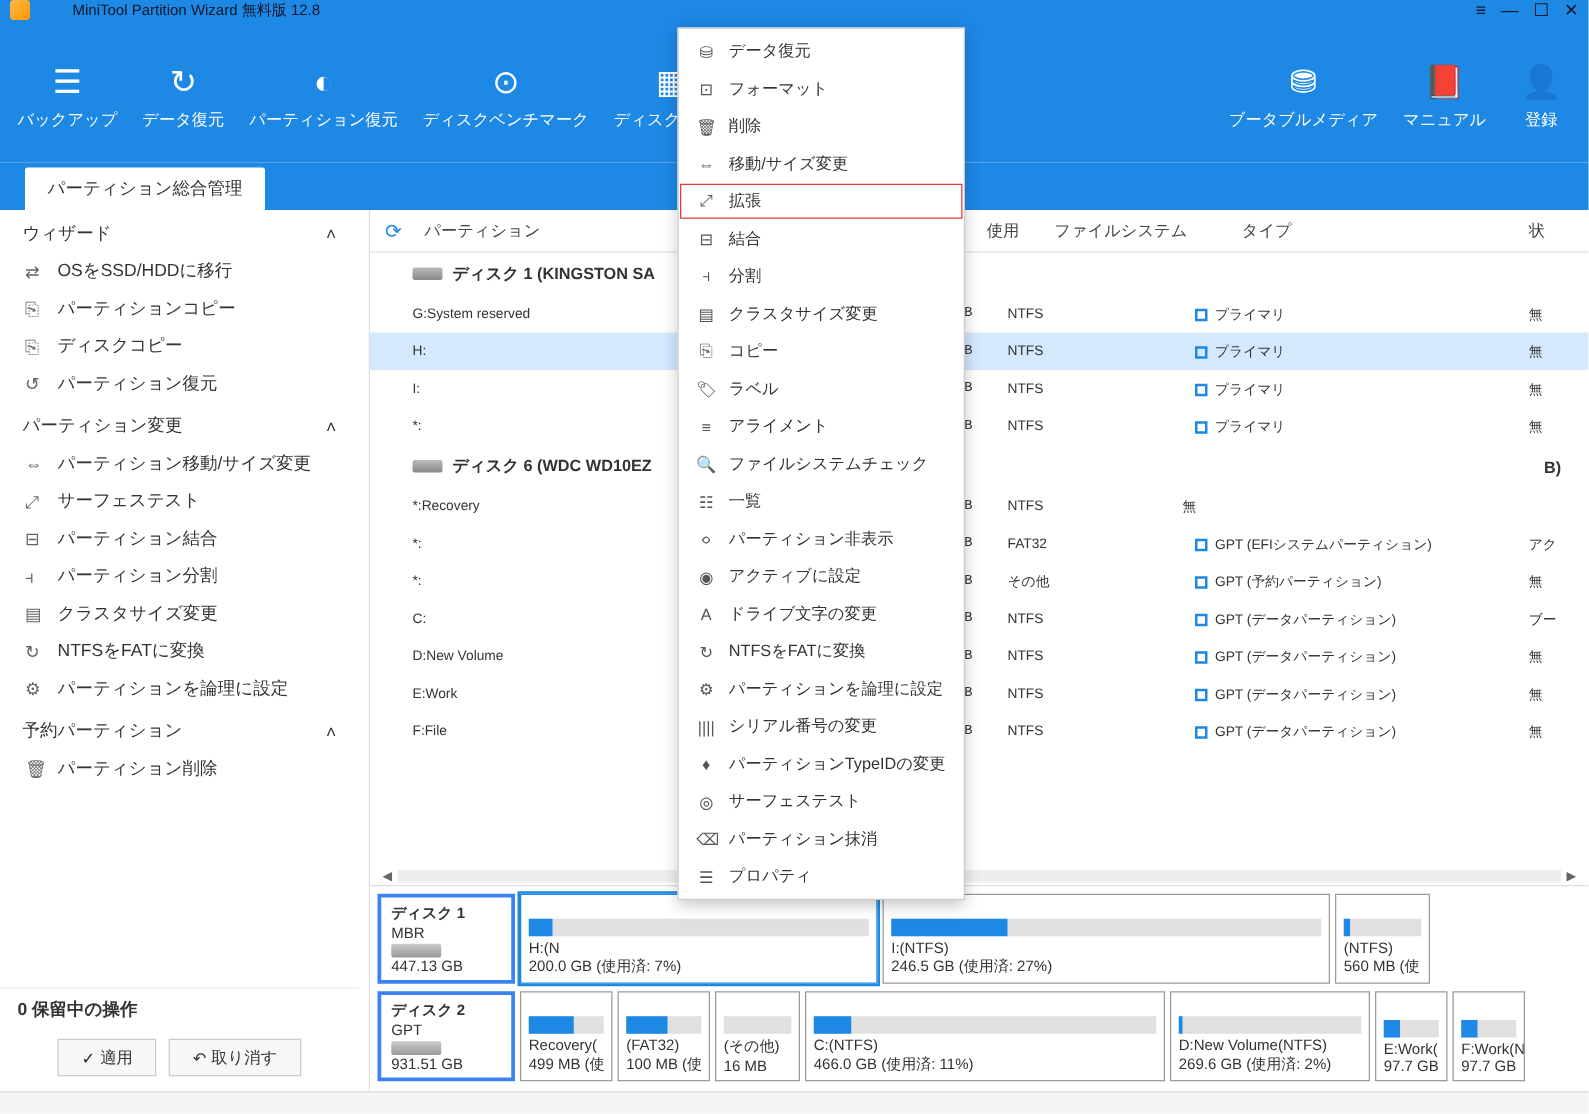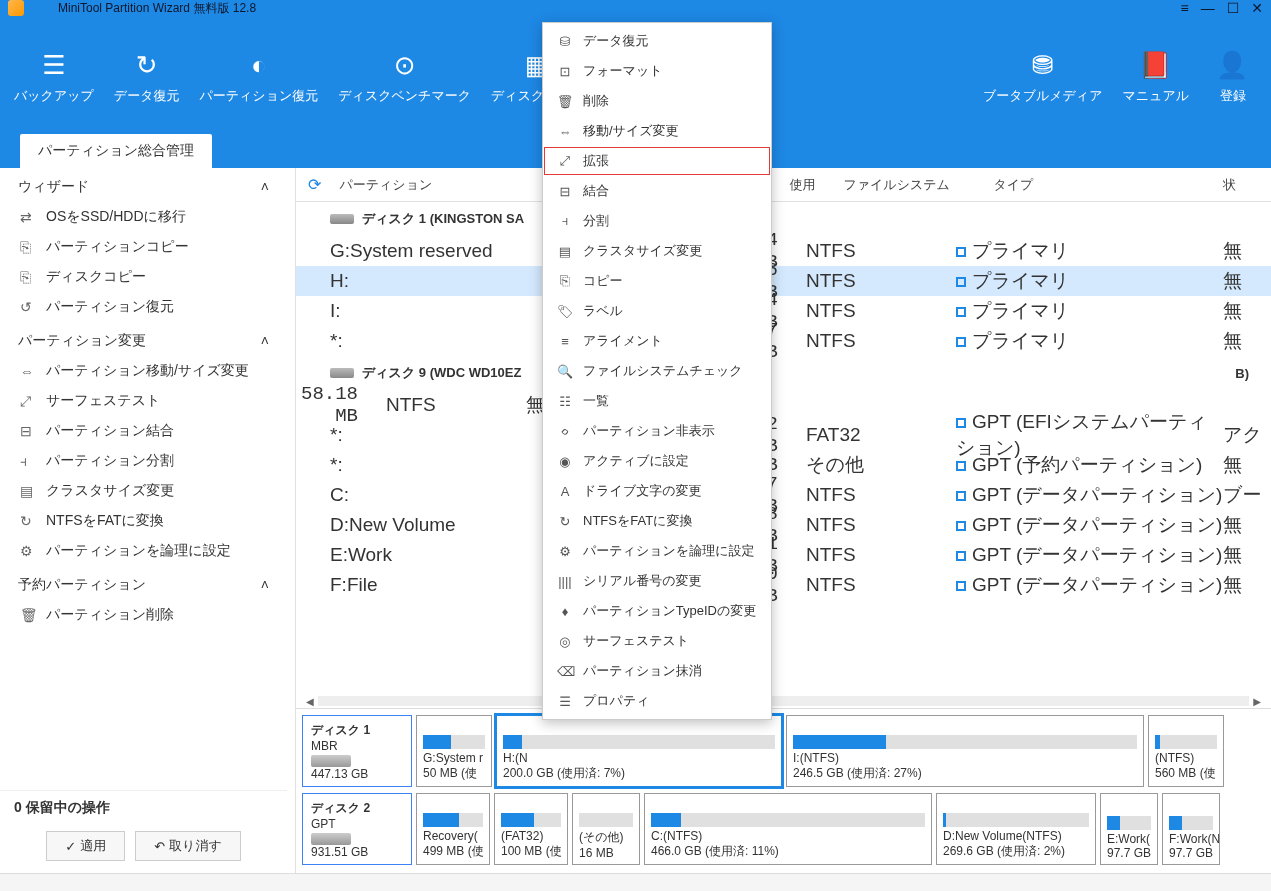--- a/index.html
+++ b/index.html
@@ -30,27 +30,27 @@
 .list-header { display: flex; border-bottom: 1px solid #e0e0e0; height: 34px; align-items: center; font-size: 13px; color: #444; }
 .list-header .refresh-icon { color: #1e88e5; font-size: 16px; padding: 0 12px; cursor:pointer; }
 .col-partition { width: 420px; padding-left: 6px; }
 .col-used { width: 80px; text-align: right; padding-right: 18px; font-family: Liberation Mono, monospace; }
 .col-fs { width: 150px; padding-left: 10px; }
 .col-type { flex: 1; padding-left: 10px; }
 .col-status { width: 48px; }
 .list-body { flex: 1; overflow-y: auto; }
 .disk-header { display: flex; align-items: center; padding: 8px 12px 8px 34px; font-weight: bold; gap: 8px; }
 .disk-row .hdd-icon { width: 24px; height: 10px; background: linear-gradient(#bbb,#888); border-radius:2px; position:relative;}
-.part-row { display: flex; align-items: center; height: 30px; font-size: 19px; }
+.part-row { display: flex; align-items: center; height: 30px; font-size: 11px; }
 .part-row.selected { background: #d4e9fd; }
 .part-row .col-partition { padding-left: 34px; }
 .bullet { width: 10px; height: 10px; border: 2px solid #1e88e5; display: inline-block; margin-right: 6px; vertical-align: middle; }
 .diskmap-area { border-top: 1px solid #ddd; padding: 6px 6px 2px; overflow-x:auto; white-space:nowrap;}
 .diskmap-row { display: flex; gap: 4px; margin-bottom: 6px; align-items: stretch; height: 72px; }
-.dm-label { min-width: 110px; border:1px solid #3b82f6; padding: 4px 8px; font-size: 12px; display:flex; flex-direction:column; justify-content:center; }
+.dm-label { min-width: 110px; border:3px solid #3b82f6; padding: 4px 8px; font-size: 12px; display:flex; flex-direction:column; justify-content:center; }
 .dm-label .hdd-mini{ width:40px; height:12px; background:linear-gradient(#ccc,#999); border-radius:2px; margin-top:2px;}
 .dm-part { border: 1px solid #999; padding: 4px 6px; font-size: 12px; display: flex; flex-direction: column; justify-content: flex-end; min-width:52px; overflow:hidden; position:relative;}
 .dm-part.sel { outline: 2px solid #1e88e5; border-color:#1e88e5; }
 .dm-fill { height: 14px; background: #e0e0e0; position: relative; margin-bottom: 2px; }
 .dm-used { height: 100%; background: #1e88e5; }
 .ctx-menu { position: absolute; left: 542px; top: 22px; width: 230px; background: #fff; border: 1px solid #ccc; box-shadow: 0 3px 12px rgba(0,0,0,.25); z-index: 100; padding: 3px 0; }
 .ctx-item { display: flex; align-items: center; gap: 10px; padding: 6px 14px; font-size: 13px; cursor: pointer; }
 .ctx-item.highlight { outline: 1.8px solid #e53935; outline-offset: -2px; }
 .ctx-icon { width: 16px; color: #555; font-size: 13px; text-align:center;}
 .statusbar { height: 20px; background: #f5f5f5; border-top:1px solid #ddd;}
@@ -235,24 +235,25 @@
         </div>
         <div class="part-row">
     <div class="col-partition">*:</div>
     <div class="col-used">37.97 MB</div>
     <div class="col-fs">NTFS</div>
     <div class="col-type"><span class="bullet"></span>プライマリ</div>
     <div class="col-status">無</div>
         </div>
         <div class="disk-header disk-row">
     <span class="hdd-icon"></span>
-    <span>ディスク 9 (WDC WD10EZ</span>
+    <span>ディスク 6 (WDC WD10EZ</span>
           <span style="margin-left:auto;padding-right:10px">B)</span>
         </div>
         <div class="part-row">
+    <div class="col-partition">*:Recovery</div>
     <div class="col-used">58.18 MB</div>
     <div class="col-fs">NTFS</div>
     <div class="col-status">無</div>
         </div>
         <div class="part-row">
     <div class="col-partition">*:</div>
     <div class="col-used">58.42 MB</div>
     <div class="col-fs">FAT32</div>
     <div class="col-type"><span class="bullet"></span>GPT (EFIシステムパーティション)</div>
     <div class="col-status">アク</div>
@@ -299,27 +300,20 @@
         <span class="arrow">▶</span>
       </div>
     <div class="diskmap-area" id="diskmap">
         <div class="diskmap-row">
     <div class="dm-label">
       <b>ディスク 1</b>
             <span>MBR</span>
       <div class="hdd-mini"></div>
       <span>447.13 GB</span>
           </div>
-          <div class="dm-part" style="width:76px">
-    <div class="dm-fill">
-              <div class="dm-used" style="width:45%"></div>
-            </div>
-    <div>G:System r</div>
-    <div>50 MB (使</div>
-          </div>
           <div class="dm-part sel" style="width:286px">
     <div class="dm-fill">
               <div class="dm-used" style="width:7%"></div>
             </div>
     <div>H:(N</div>
     <div>200.0 GB (使用済: 7%)</div>
           </div>
           <div class="dm-part" style="width:358px">
     <div class="dm-fill">
               <div class="dm-used" style="width:27%"></div>

